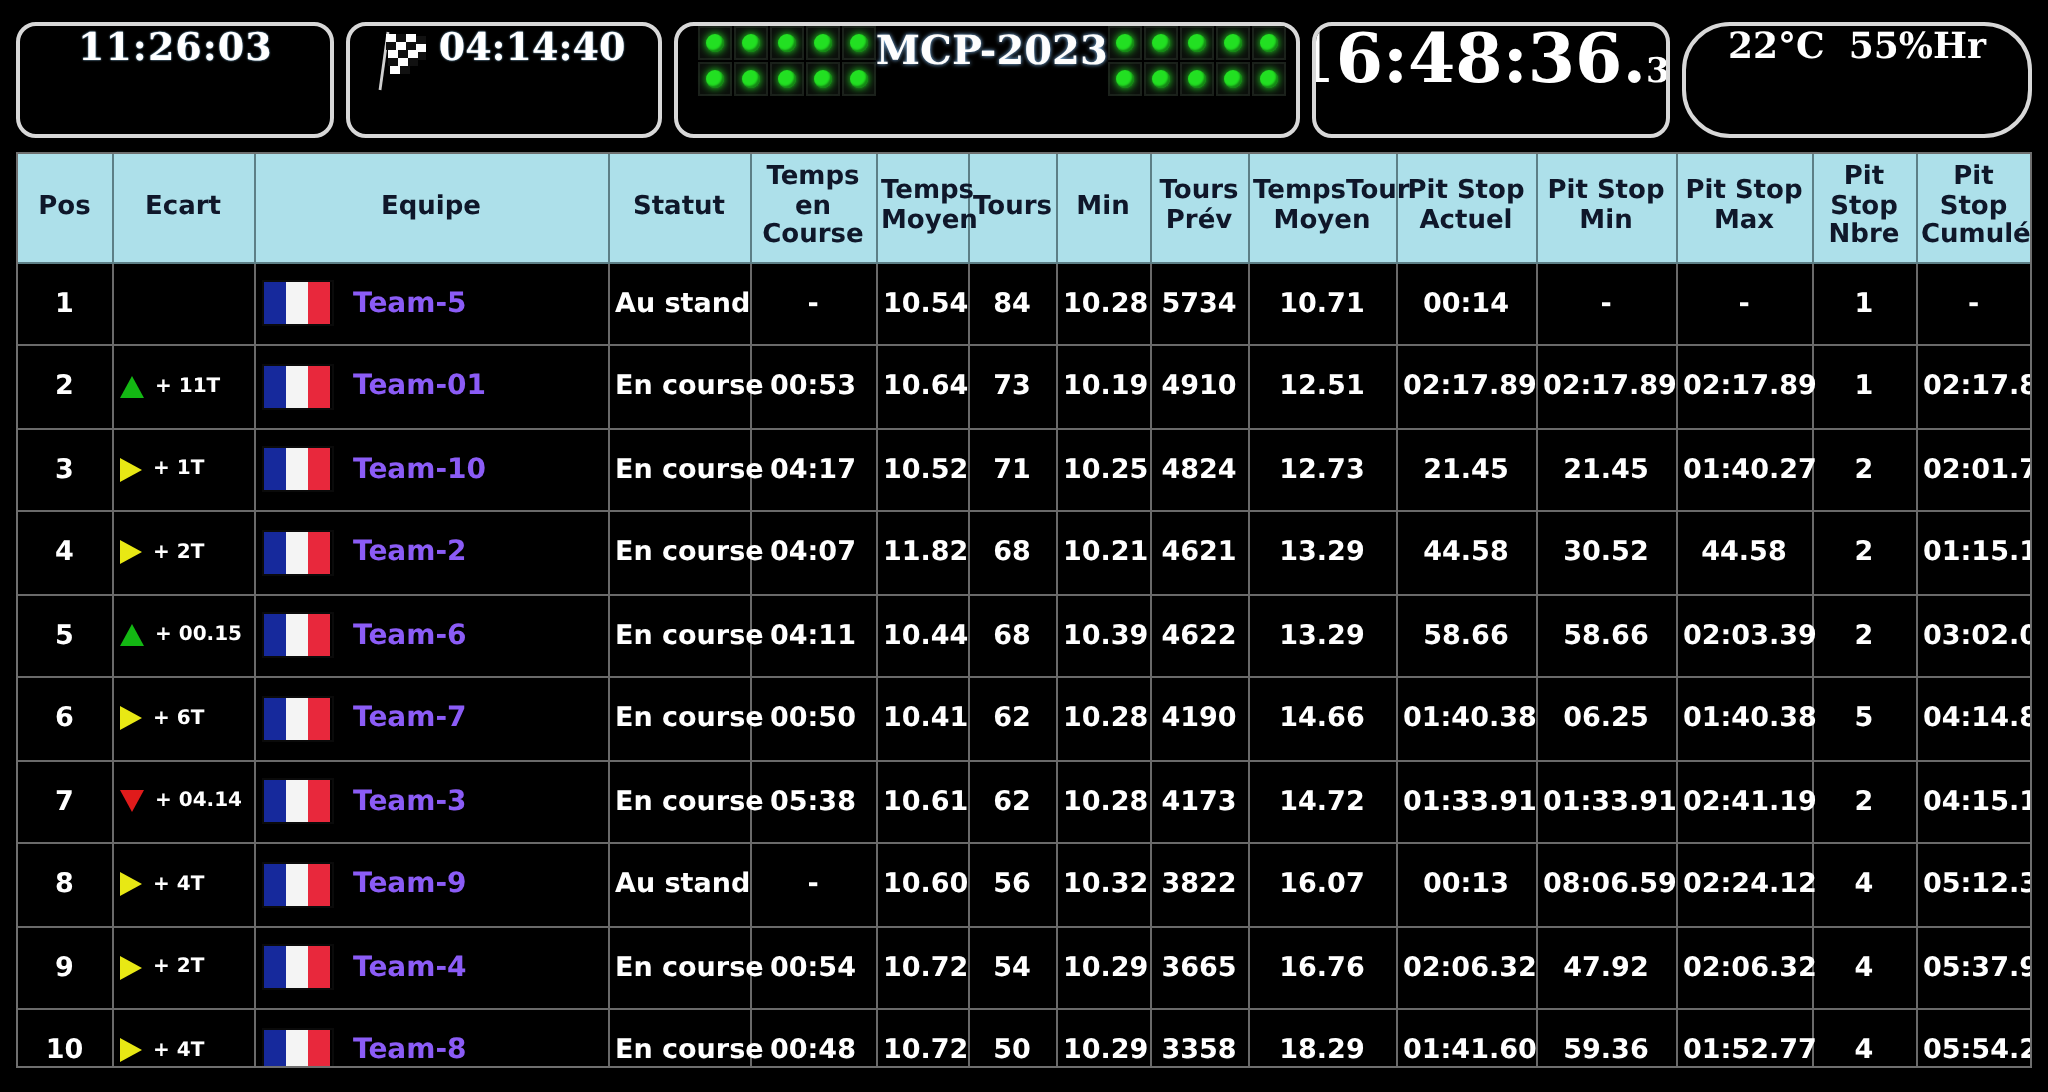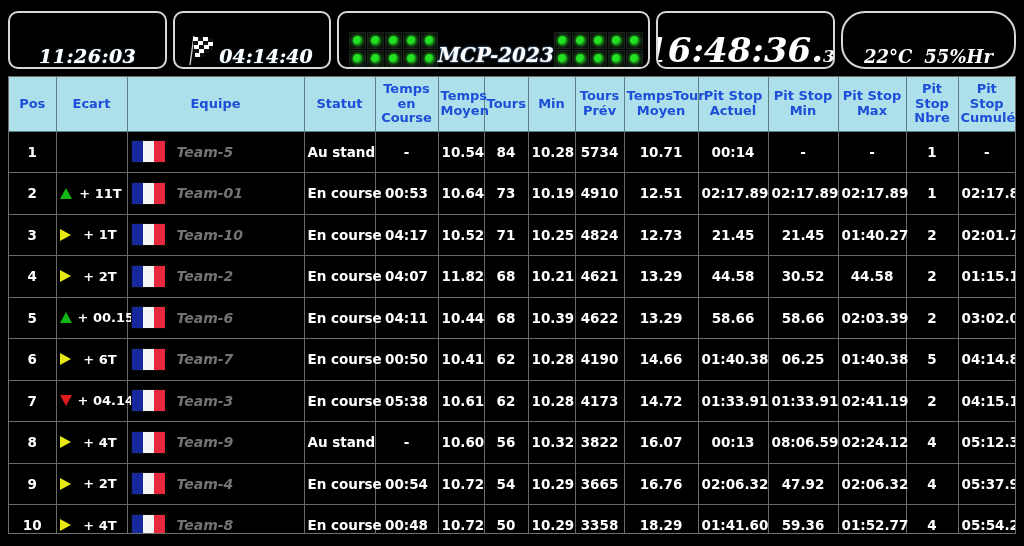--- a/index.html
+++ b/index.html
@@ -19,26 +19,25 @@
     gap: 6px;
     padding: 10px 8px 6px 8px;
     height: 76px;
   }
   .panel {
     background: #000;
     border: 2px solid #d8d8d8;
     border-radius: 10px;
     height: 58px;
     display: flex;
-    align-items: flex-end;
+    align-items: flex-start;
     justify-content: center;
     color: #fff;
     position: relative;
     overflow: hidden;
-    font-style: italic;
   }
   .panel-clock { width: 162px; }
   .panel-race  { width: 160px; justify-content: flex-start; padding-left: 10px; gap: 0; }
   .panel-event { flex: 1 1 auto; justify-content: space-between; padding: 0 10px; }
   .panel-time  { width: 182px; }
   .panel-env   { width: 178px; border-radius: 24px; }
 
   .clock-text {
     font-size: 19px; font-weight: bold; letter-spacing: .5px;
     font-family: "DejaVu Serif", "Liberation Serif", serif;
@@ -97,21 +96,21 @@
     height: 458px;
     overflow: hidden;
   }
   table.timing {
     width: 100%;
     border-collapse: collapse;
     table-layout: fixed;
   }
   table.timing th {
     background: #ade0ea;
-    color: #1d4ed8;
+    color: #0f172a;
     font-size: 13px;
     font-weight: bold;
     line-height: 1.12;
     padding: 5px 2px;
     height: 42px;
     border-right: 1px solid #5d7f86;
     border-bottom: 1px solid #5d7f86;
     vertical-align: middle;
     text-align: center;
     font-family: "DejaVu Sans", "Liberation Sans", sans-serif;
@@ -139,39 +138,39 @@
   .c-pit-live{ color: #0fd6d6; }
   .c-dim     { color: #6d6d6d; font-weight: bold; }
   .c-magenta { color: #f619f6; }
 
   
   .ecart-cell { padding: 0 6px; }
   .ecart-inner {
     display: flex; align-items: center; justify-content: flex-start; gap: 6px;
     height: 100%;
   }
-  .ecart-val { flex: 1 1 auto; text-align: center; font-size: 13px; }
+  .ecart-val { flex: 1 1 auto; text-align: left; font-size: 10px; }
   .tri { width: 0; height: 0; flex: 0 0 auto; }
   .tri-up    { border-left: 6px solid transparent; border-right: 6px solid transparent; border-bottom: 11px solid #13b713; }
   .tri-down  { border-left: 6px solid transparent; border-right: 6px solid transparent; border-top: 11px solid #e01b1b; }
   .tri-right { border-top: 6px solid transparent; border-bottom: 6px solid transparent; border-left: 11px solid #e8e814; }
   .tri-none  { width: 12px; height: 11px; }
 
   
   .equipe-cell { text-align: left; padding-left: 8px; }
   .equipe-inner { display: flex; align-items: center; gap: 10px; }
   .flag-fr {
     width: 36px; height: 23px; flex: 0 0 auto;
     display: flex; border: 1px solid #0a0a0a;
   }
   .flag-fr i { display: block; height: 100%; flex: 1 1 0; }
   .flag-b { background: #16299c; }
   .flag-w { background: #f4f4f4; }
   .flag-r { background: #e8283c; }
-  .team-name { font-size: 14px; font-weight: bold; color: #737373; font-style: italic; }
+  .team-name { font-size: 14px; font-weight: bold; color: #8b5cf6; }
 </style>
 </head>
 <body>
 
 <div class="screen">
 
   <div class="header">
 
     <div class="panel panel-clock">
       <span class="clock-text">11:26:03</span>

